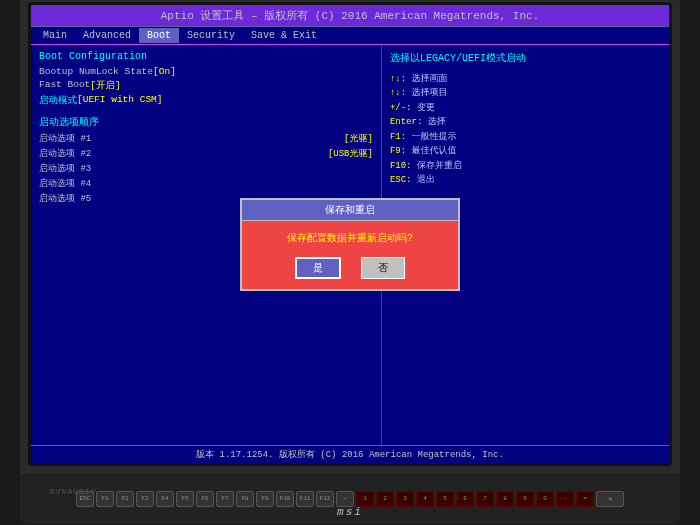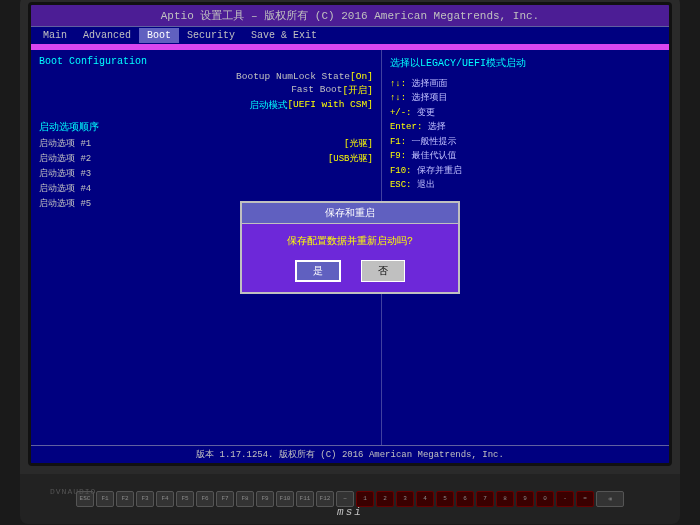--- a/index.html
+++ b/index.html
@@ -31,34 +31,34 @@
       background: #000080;
       border: 3px solid #111;
       border-radius: 4px;
       display: flex;
       flex-direction: column;
       overflow: hidden;
       position: relative;
     }
 
     .title-bar {
-      background: #4c1d95;
+      background: #6d28d9;
       color: #c0c0c0;
       font-size: 11px;
       text-align: center;
       padding: 3px 5px;
       border-bottom: 1px solid #6060a0;
       white-space: nowrap;
     }
 
     .menu-bar {
       background: #000080;
       display: flex;
       flex-direction: row;
-      border-bottom: 6px solid #d946ef;
+      border-bottom: 1px solid #d946ef;
       padding: 1px 4px;
     }
 
     .menu-item {
       color: #c0c0c0;
       font-size: 10px;
       padding: 2px 8px;
       cursor: pointer;
     }
 
@@ -89,21 +89,21 @@
     }
 
     .section-title {
       color: #00ffff;
       font-size: 10px;
       margin-bottom: 4px;
     }
 
     .config-row {
       display: flex;
-      justify-content: flex-end;
+      justify-content: flex-start;
       margin-bottom: 2px;
       font-size: 9.5px;
     }
 
     .config-label {
       color: #c0c0c0;
     }
 
     .config-label.highlight {
       color: #00ffff;
@@ -141,21 +141,21 @@
     .dialog-overlay {
       position: absolute;
       top: 0; left: 0; right: 0; bottom: 0;
       display: flex;
       align-items: center;
       justify-content: center;
       z-index: 10;
     }
 
     .dialog-box {
-      background: #6d28d9;
+      background: #ef4444;
       border: 2px solid #c0c0c0;
       width: 220px;
       padding: 0;
     }
 
     .dialog-title {
       background: #6060c0;
       color: #ffffff;
       text-align: center;
       font-size: 10px;

